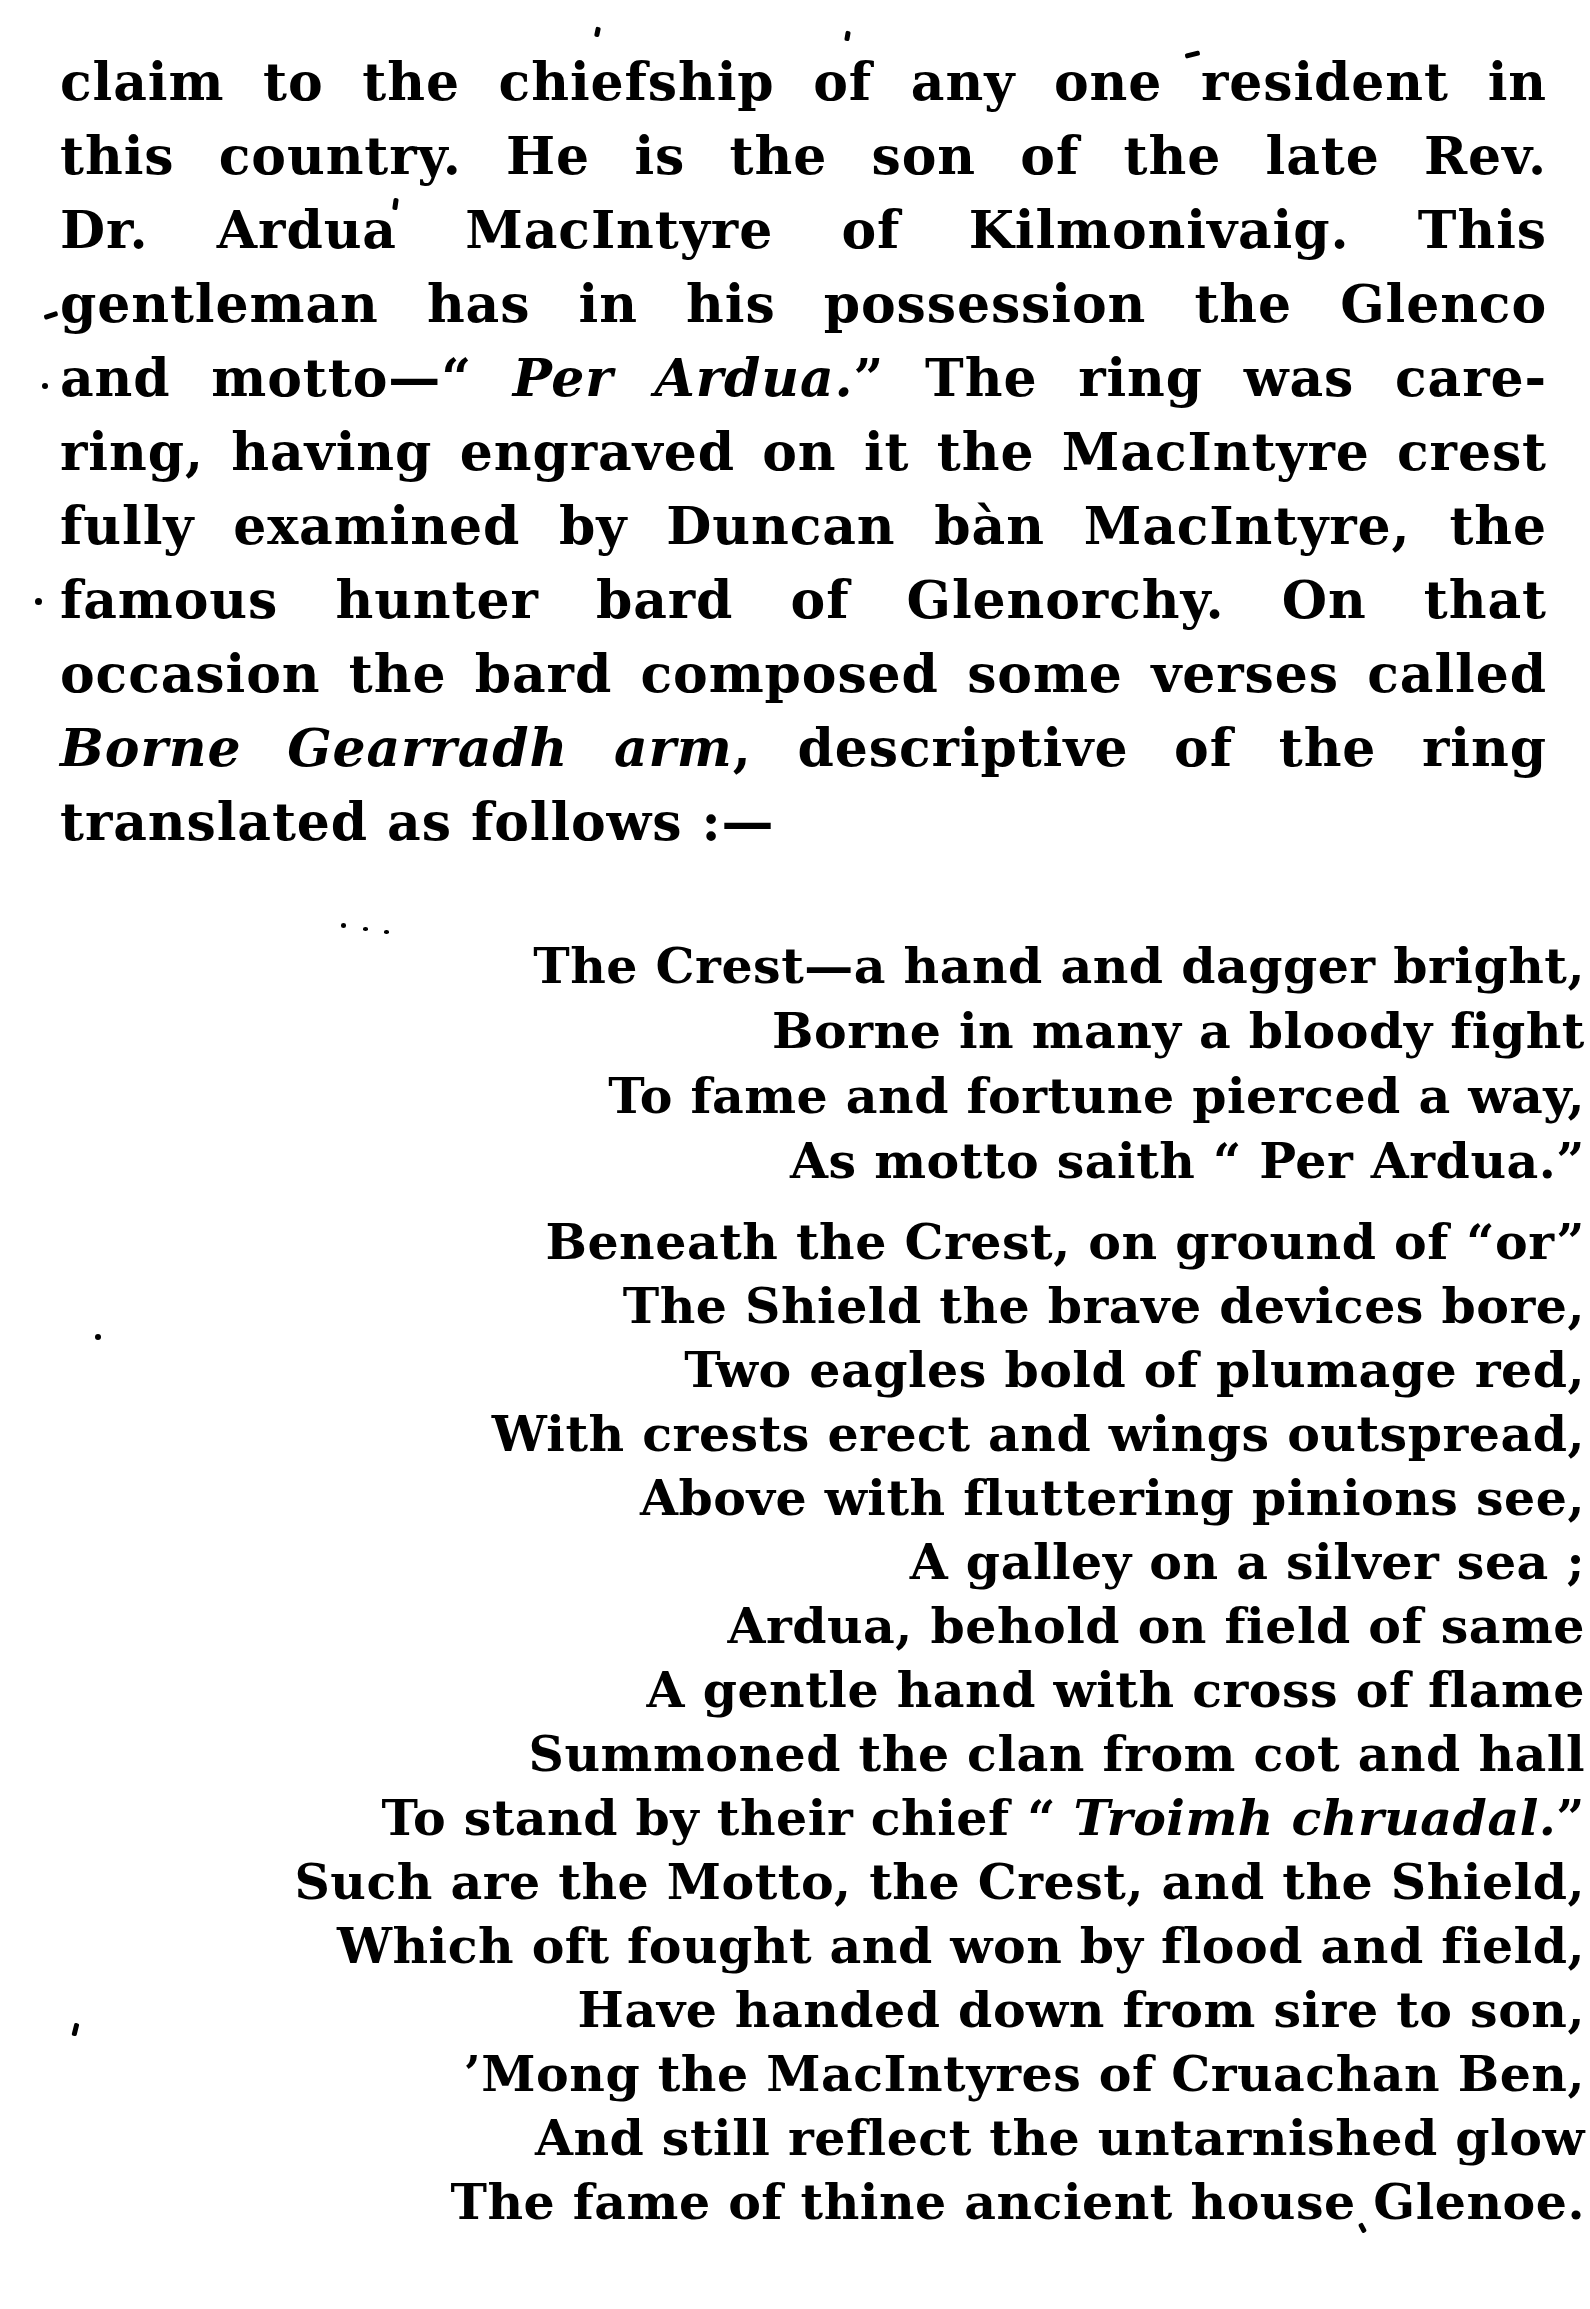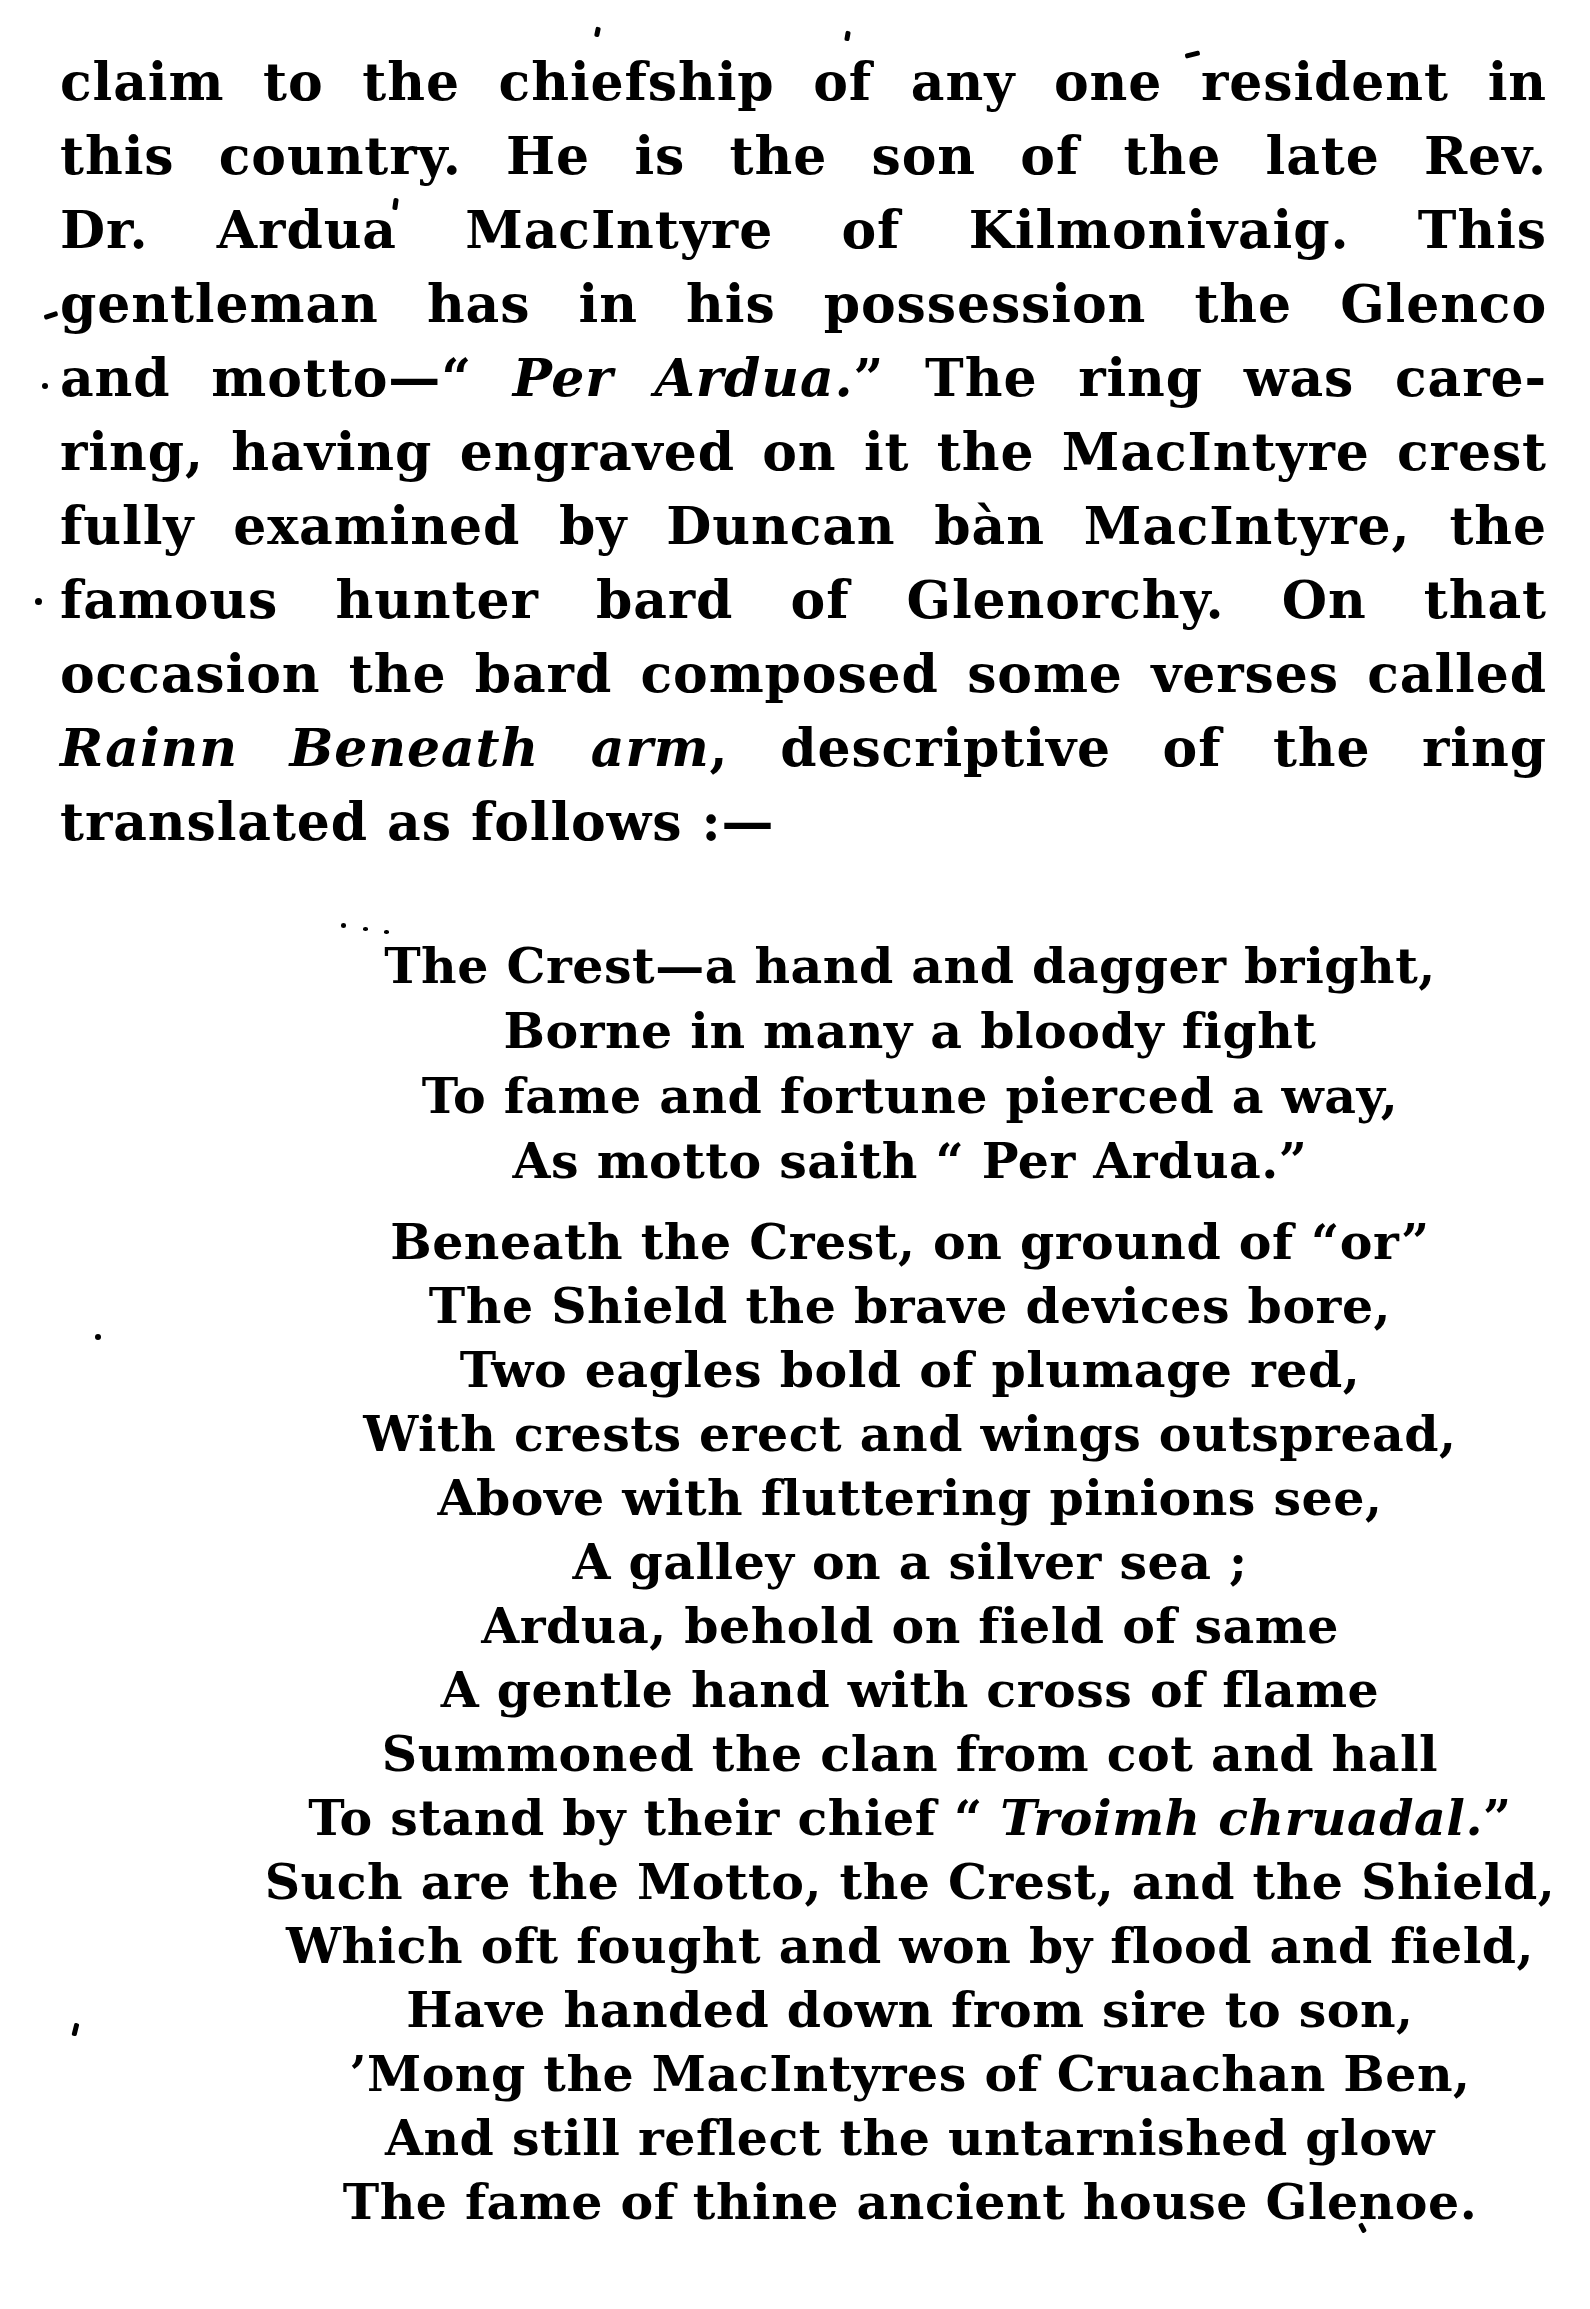--- a/index.html
+++ b/index.html
@@ -40,21 +40,21 @@
     left: 225px;
     top: 934px;
     width: 1350px;
     font-size: 49px;
     font-weight: 700;
     letter-spacing: 0.5px;
   }
   .stanza-1 .line { line-height: 65px; }
   .stanza-2 { margin-top: 16px; }
   .stanza-2 .line { line-height: 64px; }
-  .verse .line { text-align: center; white-space: nowrap; }
+  .verse .line { text-align: right; white-space: nowrap; }
   i { font-style: italic; }
   .divider {
     position: absolute;
     left: 464px;
     top: 2270px;
     width: 731px;
     height: 31px;
   }
   .divider .bar-thick {
     position: absolute;
@@ -84,21 +84,21 @@
   <div class="prose">
       <div class="line">claim to the chiefship of any one resident in</div>
       <div class="line">this country.  He is the son of the late Rev.</div>
       <div class="line">Dr. Ardua MacIntyre of Kilmonivaig.  This</div>
       <div class="line">gentleman has in his possession the Glenco</div>
       <div class="line"><span>and motto—“ </span><i>Per Ardua.</i><span>”  The ring was care-</span></div>
       <div class="line">ring, having engraved on it the MacIntyre crest</div>
       <div class="line">fully examined by Duncan bàn MacIntyre, the</div>
       <div class="line">famous hunter bard of Glenorchy.  On that</div>
       <div class="line">occasion the bard composed some verses called</div>
-      <div class="line"><i>Rainn Beneath arm</i><span>, descriptive of the ring</span></div>
+      <div class="line"><i>Borne Gearradh arm</i><span>, descriptive of the ring</span></div>
       <div class="line last">translated as follows :—</div>
     </div>
 
   <div class="verse">
     <div class="stanza-1">
         <div class="line">The Crest—a hand and dagger bright,</div>
         <div class="line">Borne in many a bloody fight</div>
         <div class="line">To fame and fortune pierced a way,</div>
         <div class="line">As motto saith “ Per Ardua.”</div>
       </div>

